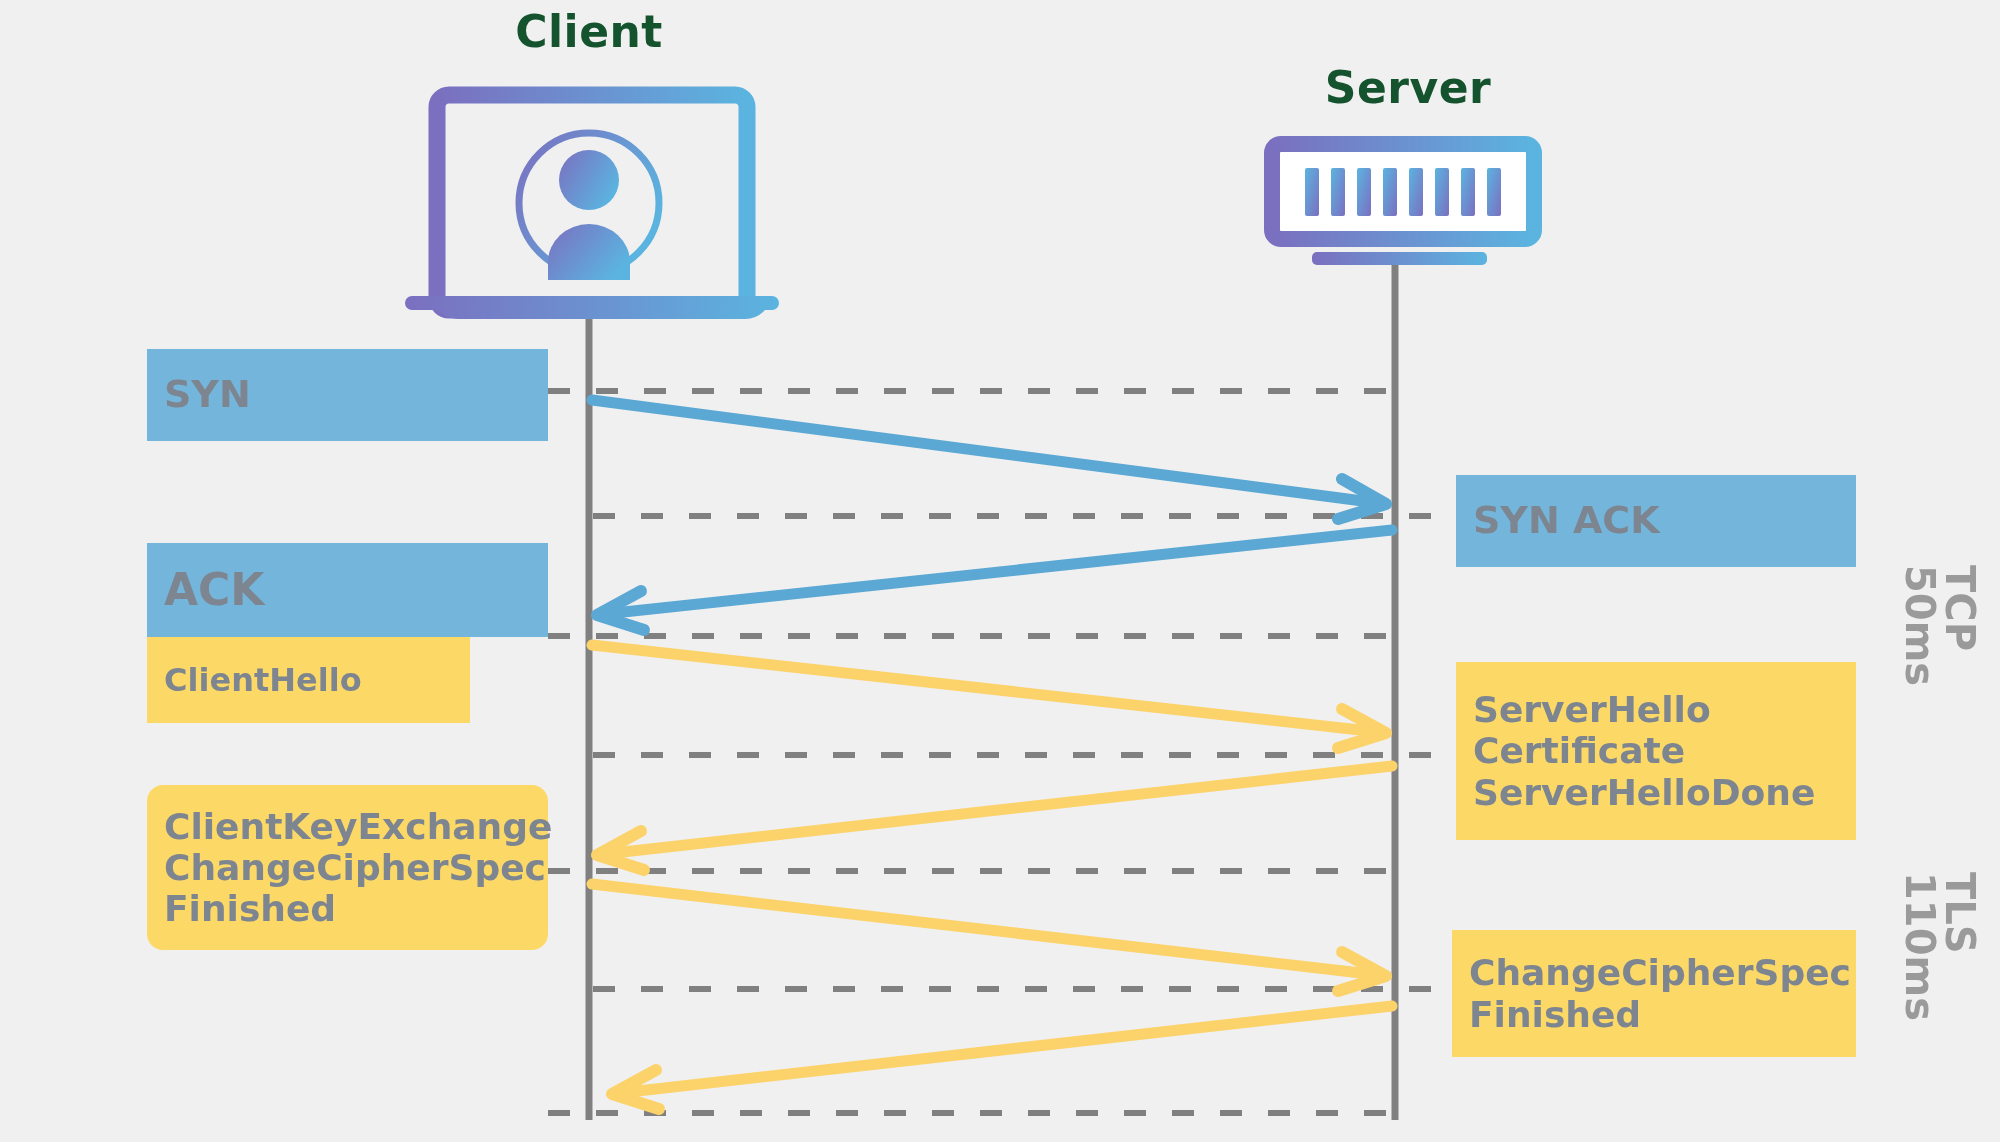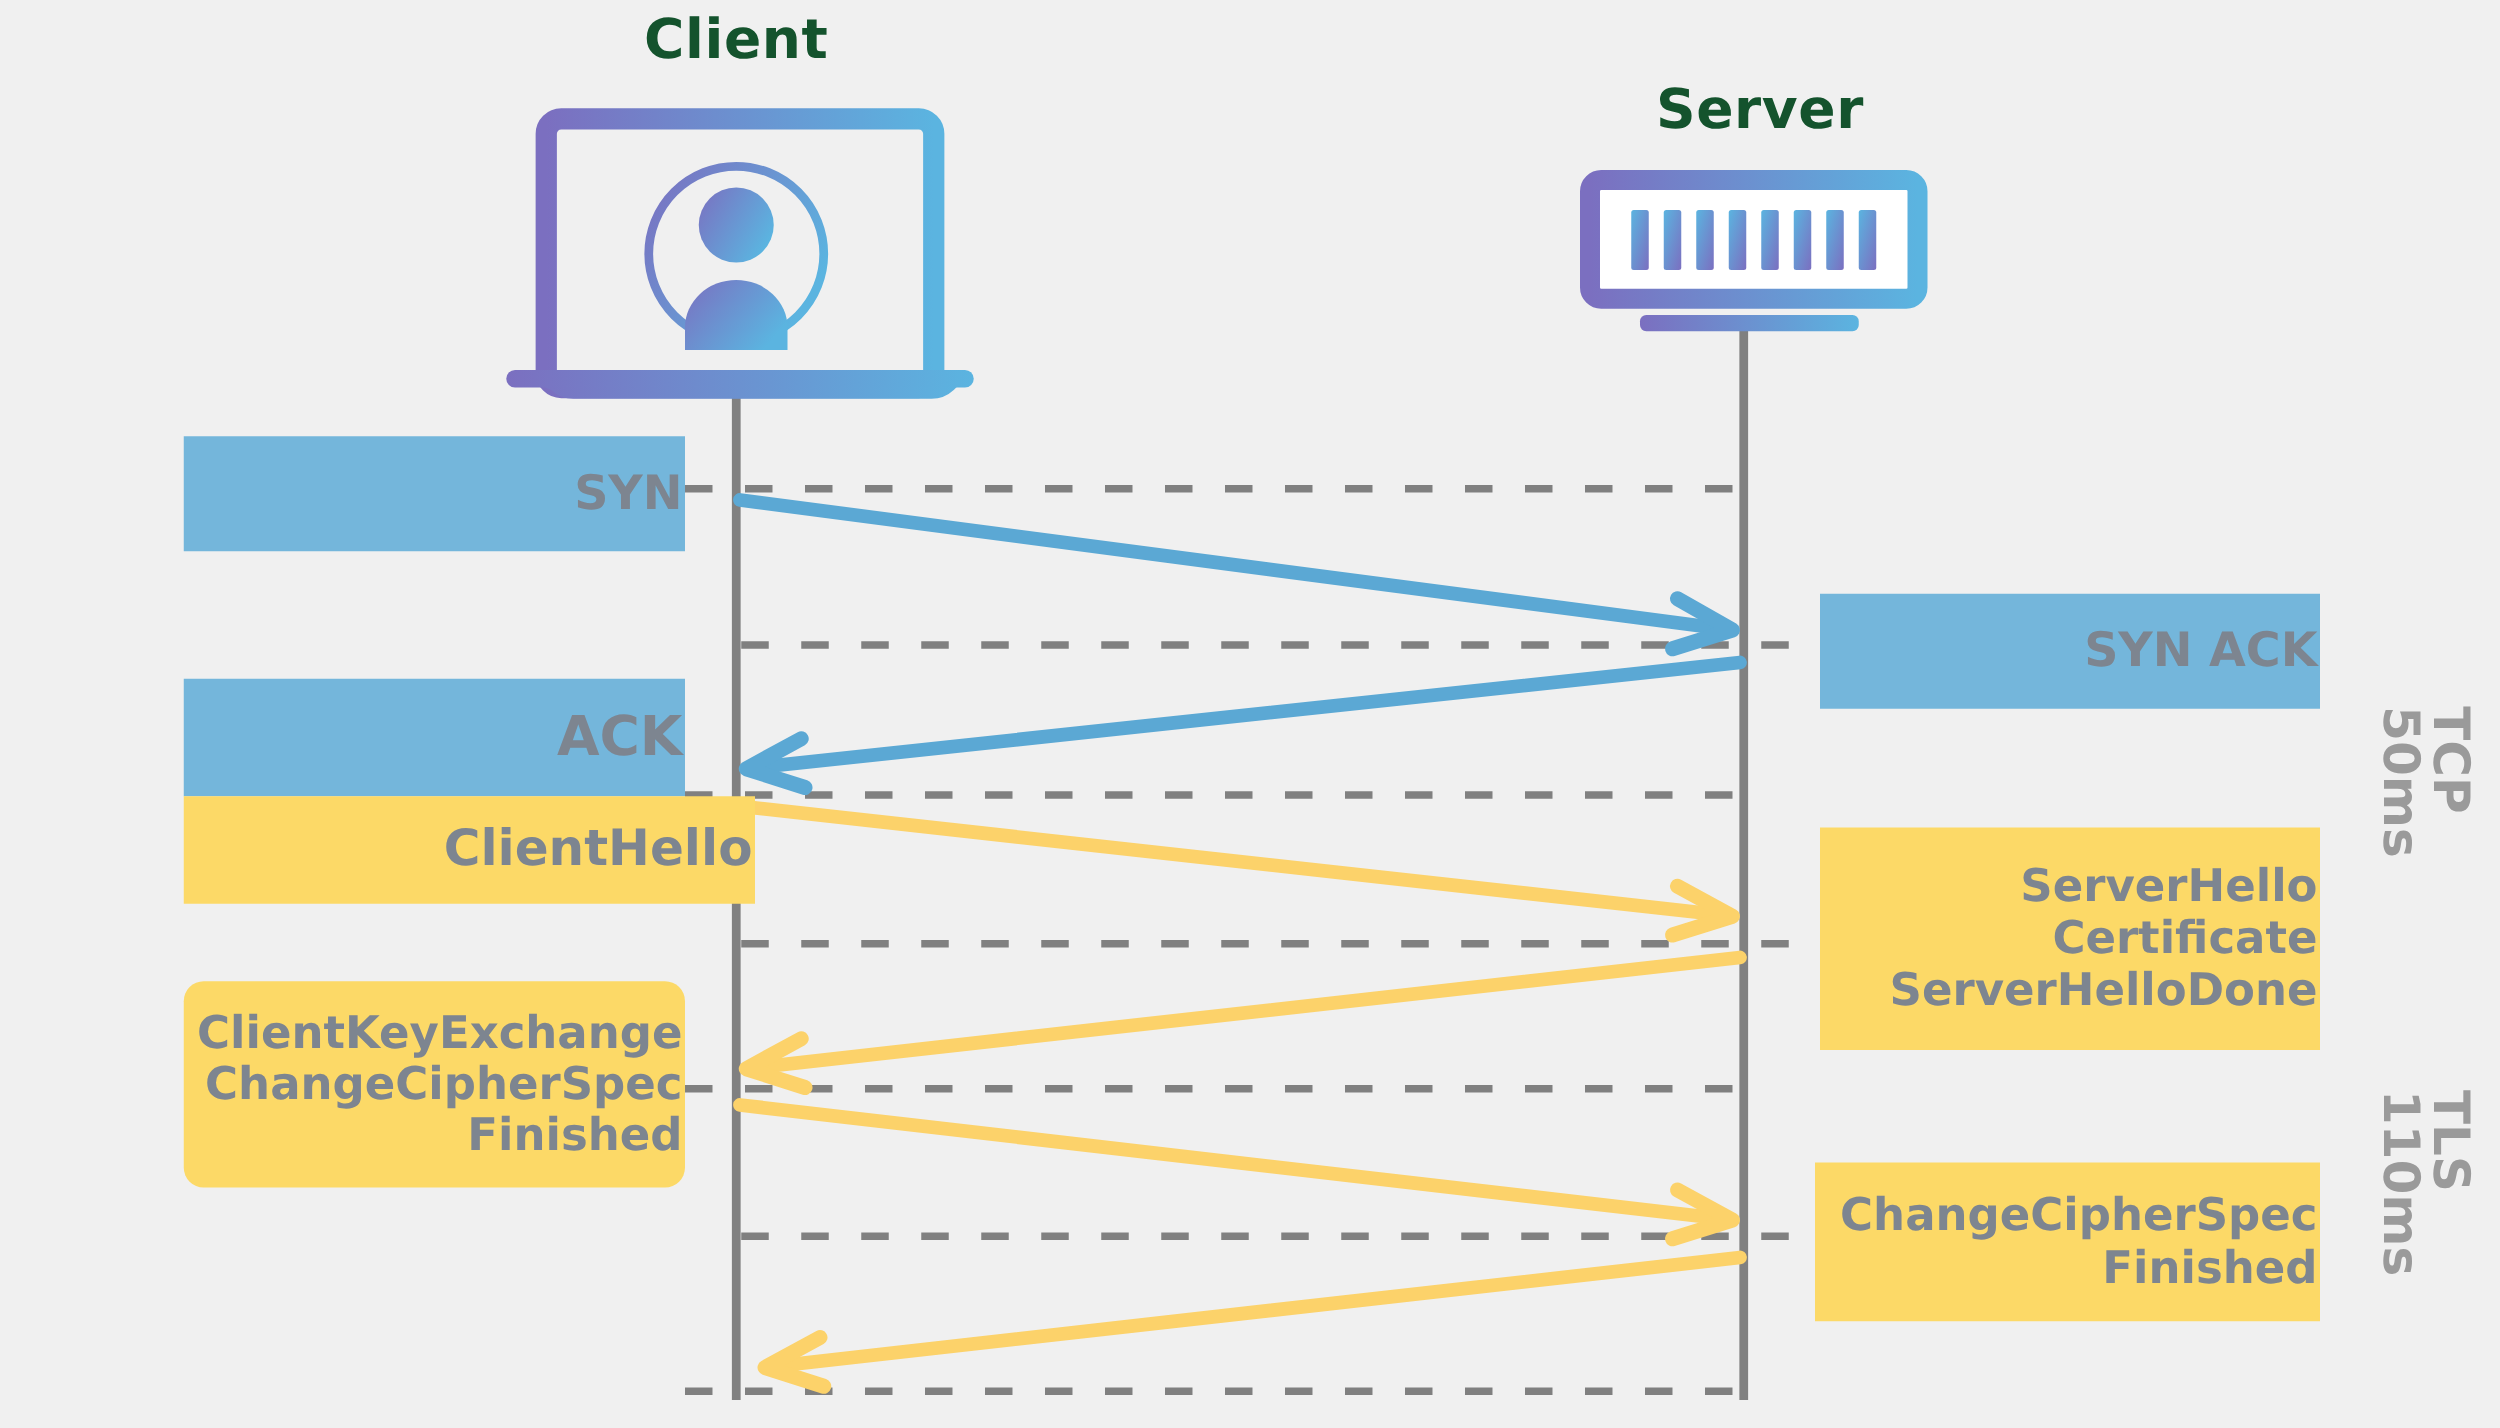--- a/index.html
+++ b/index.html
@@ -35,26 +35,26 @@
     color: #14532d;
     letter-spacing: 0.5px;
     white-space: nowrap;
     text-align: center;
   }
   .msg-box {
     position: absolute;
     display: flex;
     align-items: center;
     justify-content: center;
-    text-align: right;
+    text-align: left;
     color: #7d8590;
     font-weight: bold;
     line-height: 1.14;
     box-sizing: border-box;
-    padding: 0 2px;
+    padding: 0 17px;
   }
   .msg-box.blue { background: #74b6db; }
   .msg-box.yellow { background: #fcd967; }
   .msg-box .txt { display: block; width: 100%; }
   .phase-label {
     position: absolute;
     font-size: 40px;
     font-weight: bold;
     color: #9a9a9a;
     line-height: 1.0;
@@ -157,21 +157,21 @@
   <div class="node-title" style="left:1208px; top:62px; width:400px;">Server</div>
 
   <div class="msg-box blue" style="left:147px; top:349px; width:401px; height:92px; font-size:38px;">
     <span class="txt">SYN</span>
   </div>
 
   <div class="msg-box blue" style="left:147px; top:543px; width:401px; height:94px; font-size:44px;">
     <span class="txt">ACK</span>
   </div>
 
-  <div class="msg-box yellow" style="left:147px; top:637px; width:457px; height:86px; font-size:40px;">
+  <div class="msg-box yellow" style="left:147px; top:637px; width:323px; height:86px; font-size:32px;">
     <span class="txt">ClientHello</span>
   </div>
 
   <div class="msg-box yellow" style="left:147px; top:785px; width:401px; height:165px; font-size:36px;border-radius:16px;">
     <span class="txt multiline">ClientKeyExchange<br>ChangeCipherSpec<br>Finished</span>
   </div>
 
   <div class="msg-box blue" style="left:1456px; top:475px; width:400px; height:92px; font-size:38px;">
     <span class="txt">SYN ACK</span>
   </div>

